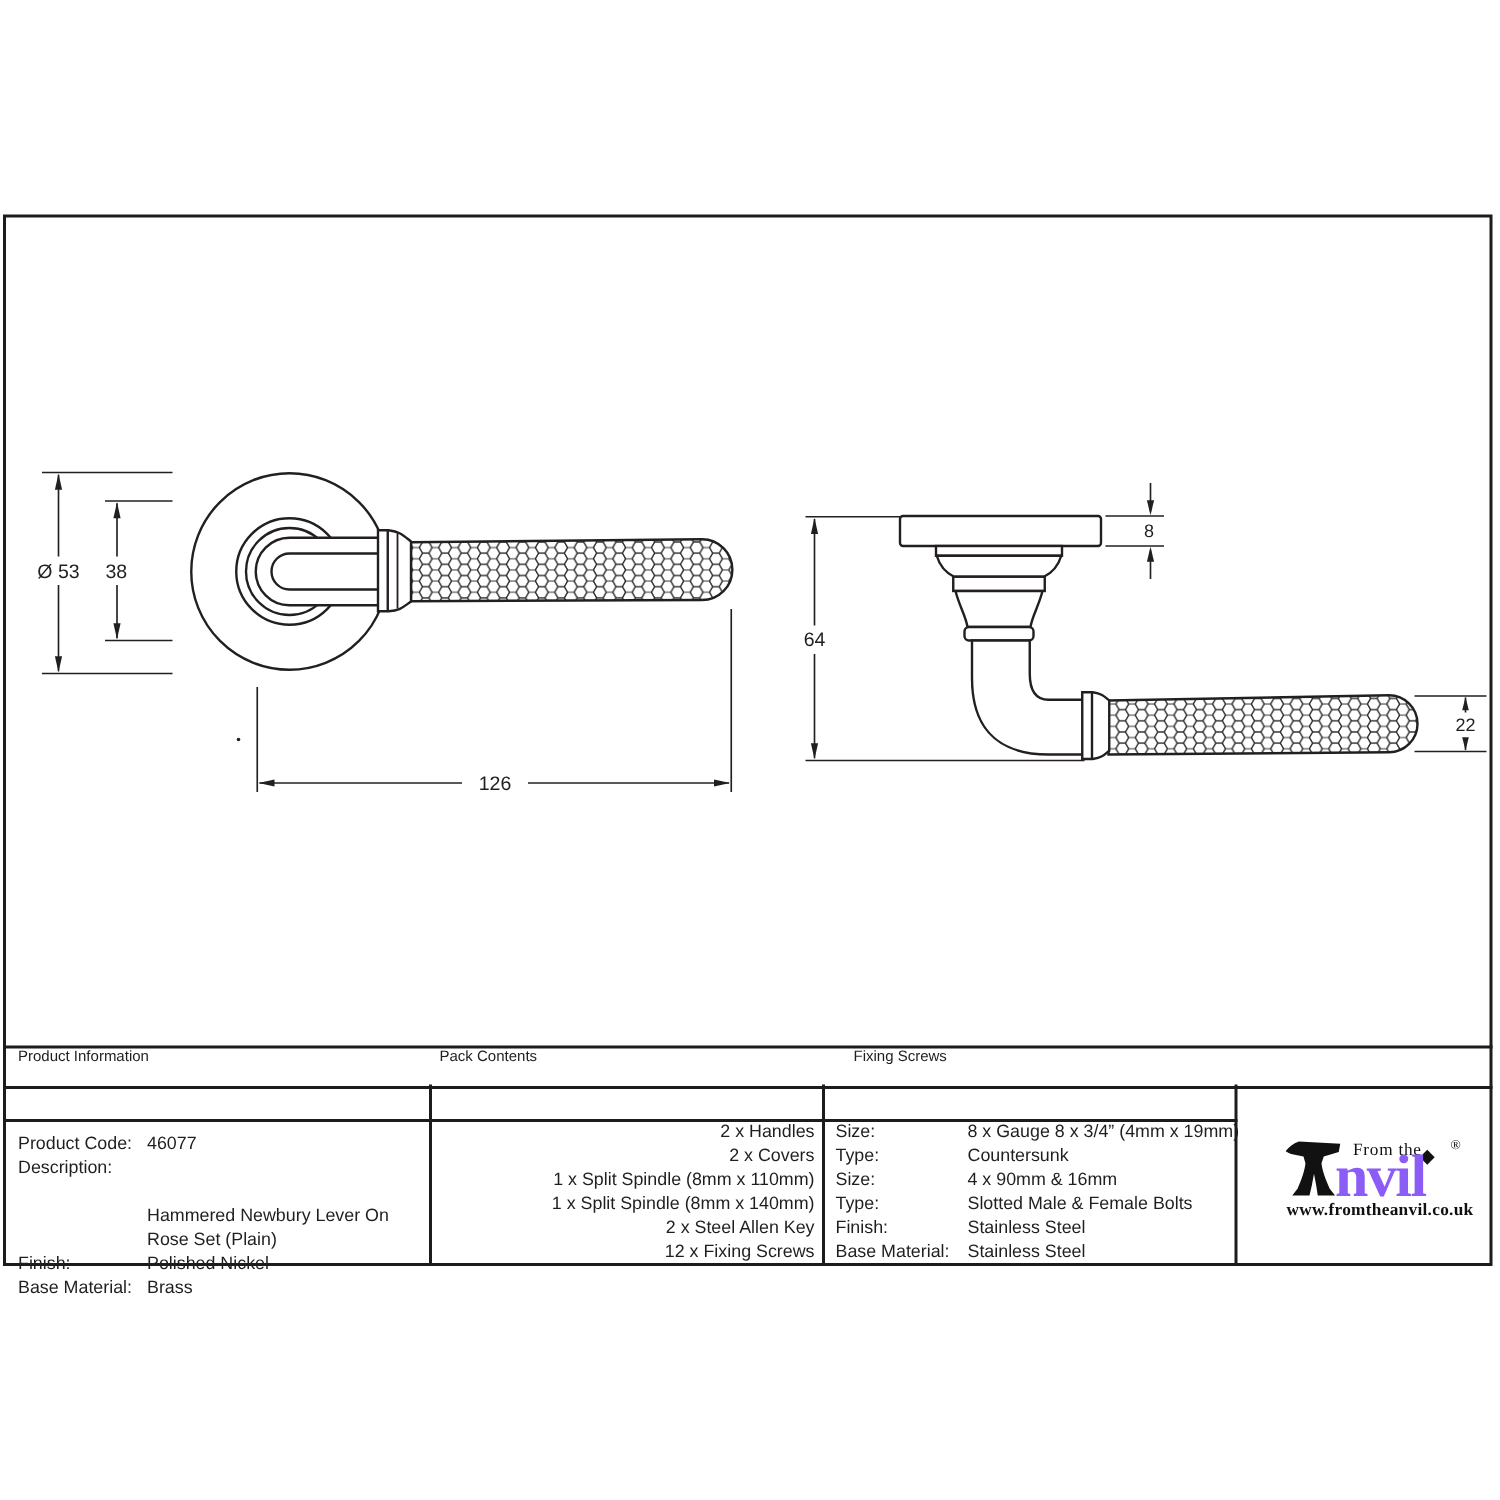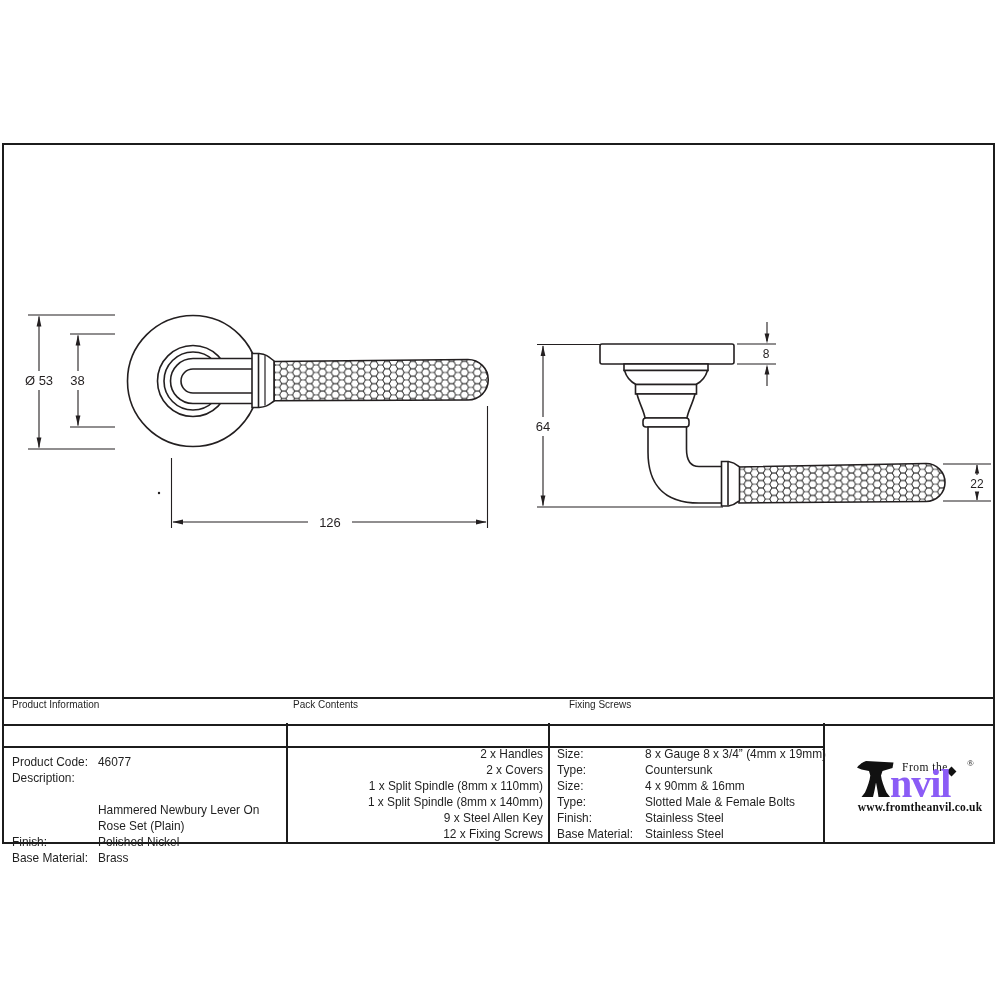--- a/index.html
+++ b/index.html
@@ -153,21 +153,21 @@
     <div>Polished Nickel</div>
     <div>Base Material:</div>
     <div>Brass</div>
   </div>
 
   <div class="abs cellbody items" style="left:293px;top:746px;width:250px;line-height:16.1px;text-align:right;">
     <div>2 x Handles</div>
     <div>2 x Covers</div>
     <div>1 x Split Spindle (8mm x 110mm)</div>
     <div>1 x Split Spindle (8mm x 140mm)</div>
-    <div>9 x Steel Allen Key</div>
+    <div>2 x Steel Allen Key</div>
     <div>12 x Fixing Screws</div>
   </div>
 
   <div class="abs cellbody kv3" style="left:557px;top:746px;width:264px;line-height:16.1px;">
     <div>Size:</div>
     <div class="v">8 x Gauge 8 x 3/4” (4mm x 19mm)</div>
     <div>Type:</div>
     <div class="v">Countersunk</div>
     <div>Size:</div>
     <div class="v">4 x 90mm &amp; 16mm</div>

